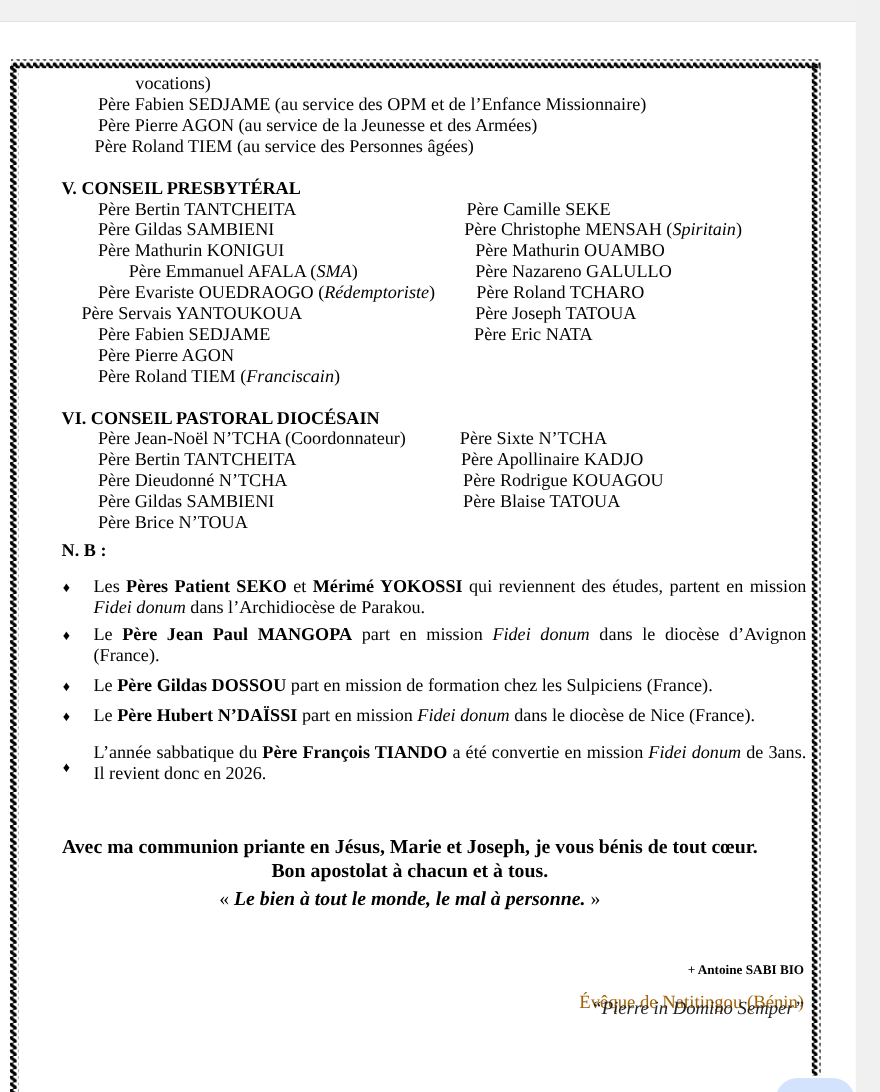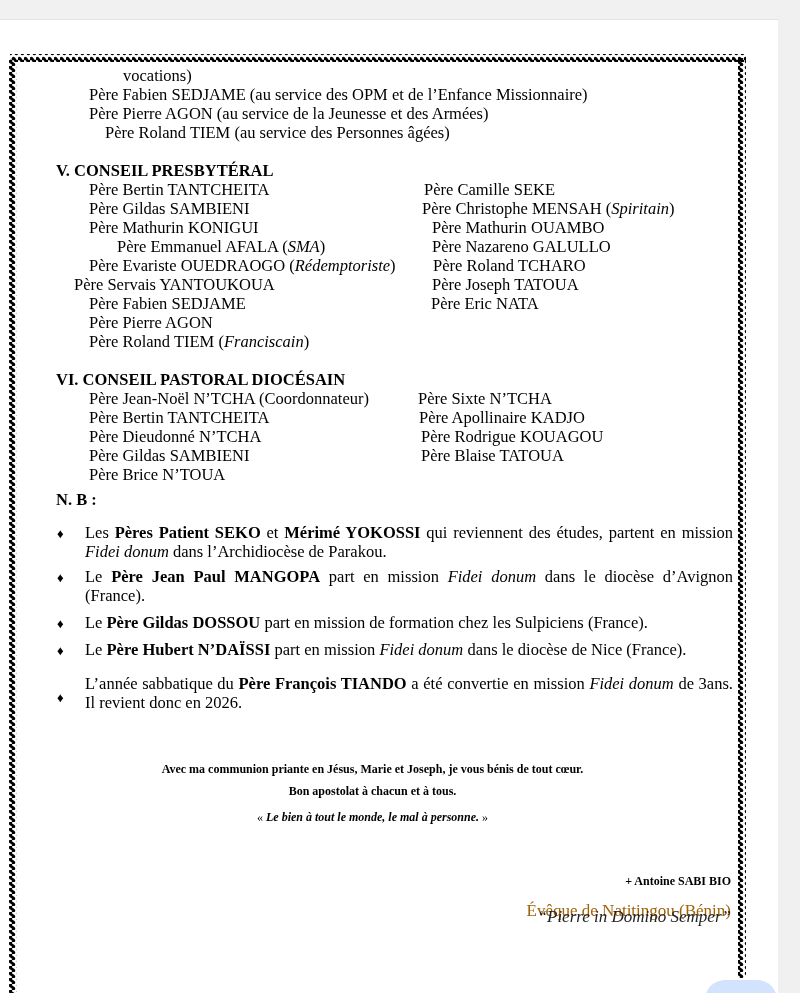--- a/index.html
+++ b/index.html
@@ -21,21 +21,21 @@
     .right-gutter {
       position: absolute; left: 778px; top: 0; width: 22px; height: 993px;
       background: #f0f0f0;
     }
     .content { position: absolute; left: 0; top: 0; width: 778px; font-size: 16.5px; line-height: 19px; }
     .line { position: absolute; white-space: nowrap; }
     .h { font-weight: bold; }
     .bul { position: absolute; left: 57px; font-size: 13px; }
     .para { position: absolute; left: 85px; width: 648px; text-align: justify; line-height: 19px; }
     .center { position: absolute; left: 0; width: 745px; text-align: center; font-family: "Liberation Sans", sans-serif; font-weight: bold; font-stretch: condensed; }
-    .closing { font-family: "Liberation Serif", serif; font-weight: bold; font-size: 12px; }
+    .closing { font-family: "Liberation Serif", serif; font-weight: bold; font-size: 18px; }
     .sig { position: absolute; right: 47px; text-align: right; white-space: nowrap; }
     .chat-bubble {
       position: absolute; left: 705px; top: 980px; width: 72px; height: 40px;
       background: #d3e3fd; border-radius: 20px;
     }
   </style>
 </head>
 <body>
 
 <div class="topbar"></div>
@@ -54,21 +54,21 @@
   <rect x="10" y="54" width="736" height="8" fill="url(#wh)"></rect>
   <rect x="9" y="58" width="8" height="935" fill="url(#wv)"></rect>
   <rect x="738" y="58" width="8" height="920" fill="url(#wv)"></rect>
 </svg>
 
 <div class="content">
 
   <div class="line" style="left:123px;top:66px;">vocations)</div>
   <div class="line" style="left:89px;top:85px;">Père Fabien SEDJAME (au service des OPM et de l’Enfance Missionnaire)</div>
   <div class="line" style="left:89px;top:104px;">Père Pierre AGON (au service de la Jeunesse et des Armées)</div>
-  <div class="line" style="left:105px;top:123px;text-align:right;">Père Roland TIEM (au service des Personnes âgées)</div>
+  <div class="line" style="left:86px;top:123px;text-align:right;">Père Roland TIEM (au service des Personnes âgées)</div>
 
   <div class="line h" style="left:56px;top:161px;">V. CONSEIL PRESBYTÉRAL</div>
   <div class="line" style="left:89px;top:180px;">Père Bertin TANTCHEITA</div>
   <div class="line" style="left:89px;top:199px;">Père Gildas SAMBIENI</div>
   <div class="line" style="left:89px;top:218px;">Père Mathurin KONIGUI</div>
   <div class="line" style="left:89px;top:237px;margin-left:28px;"><span>Père Emmanuel AFALA (</span><i>SMA</i><span>)</span></div>
   <div class="line" style="left:89px;top:256px;"><span>Père Evariste OUEDRAOGO (</span><i>Rédemptoriste</i><span>)</span></div>
   <div class="line" style="left:74px;top:275px;">Père Servais YANTOUKOUA</div>
   <div class="line" style="left:89px;top:294px;">Père Fabien SEDJAME</div>
   <div class="line" style="left:89px;top:313px;">Père Pierre AGON</div>

